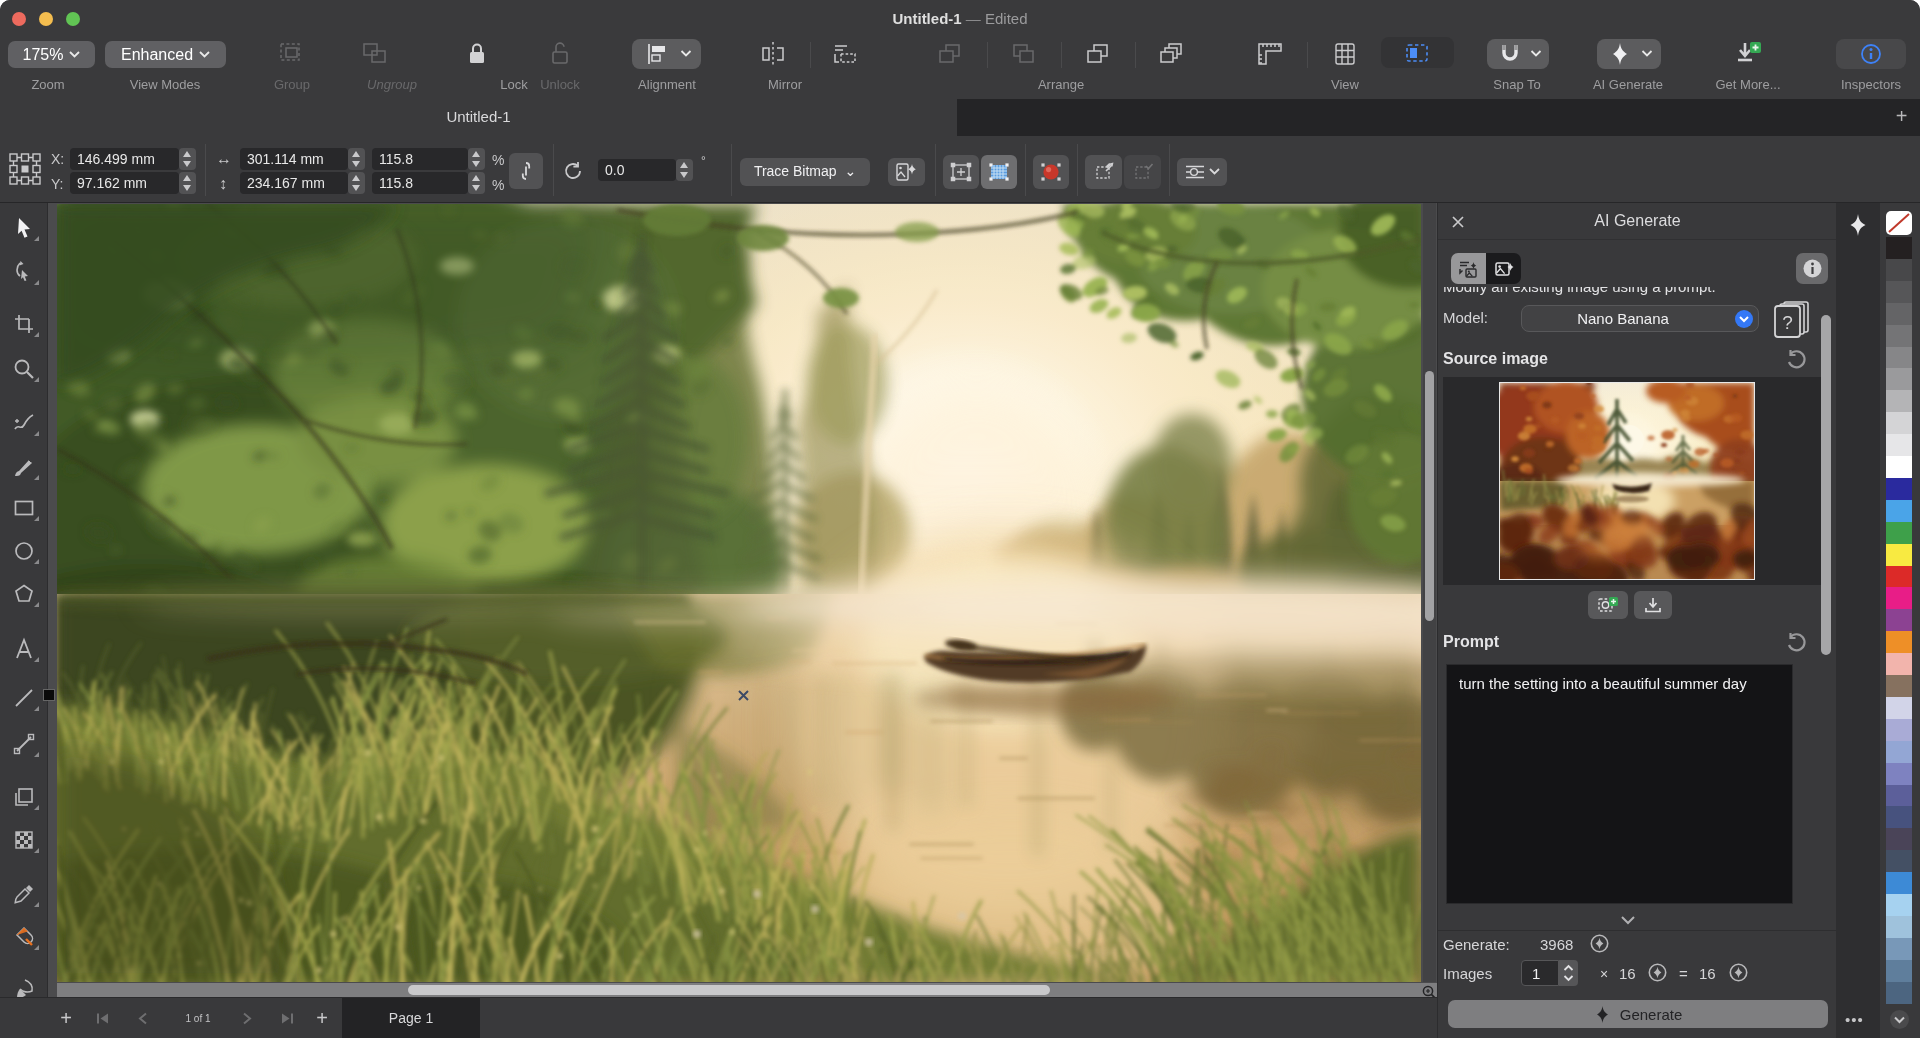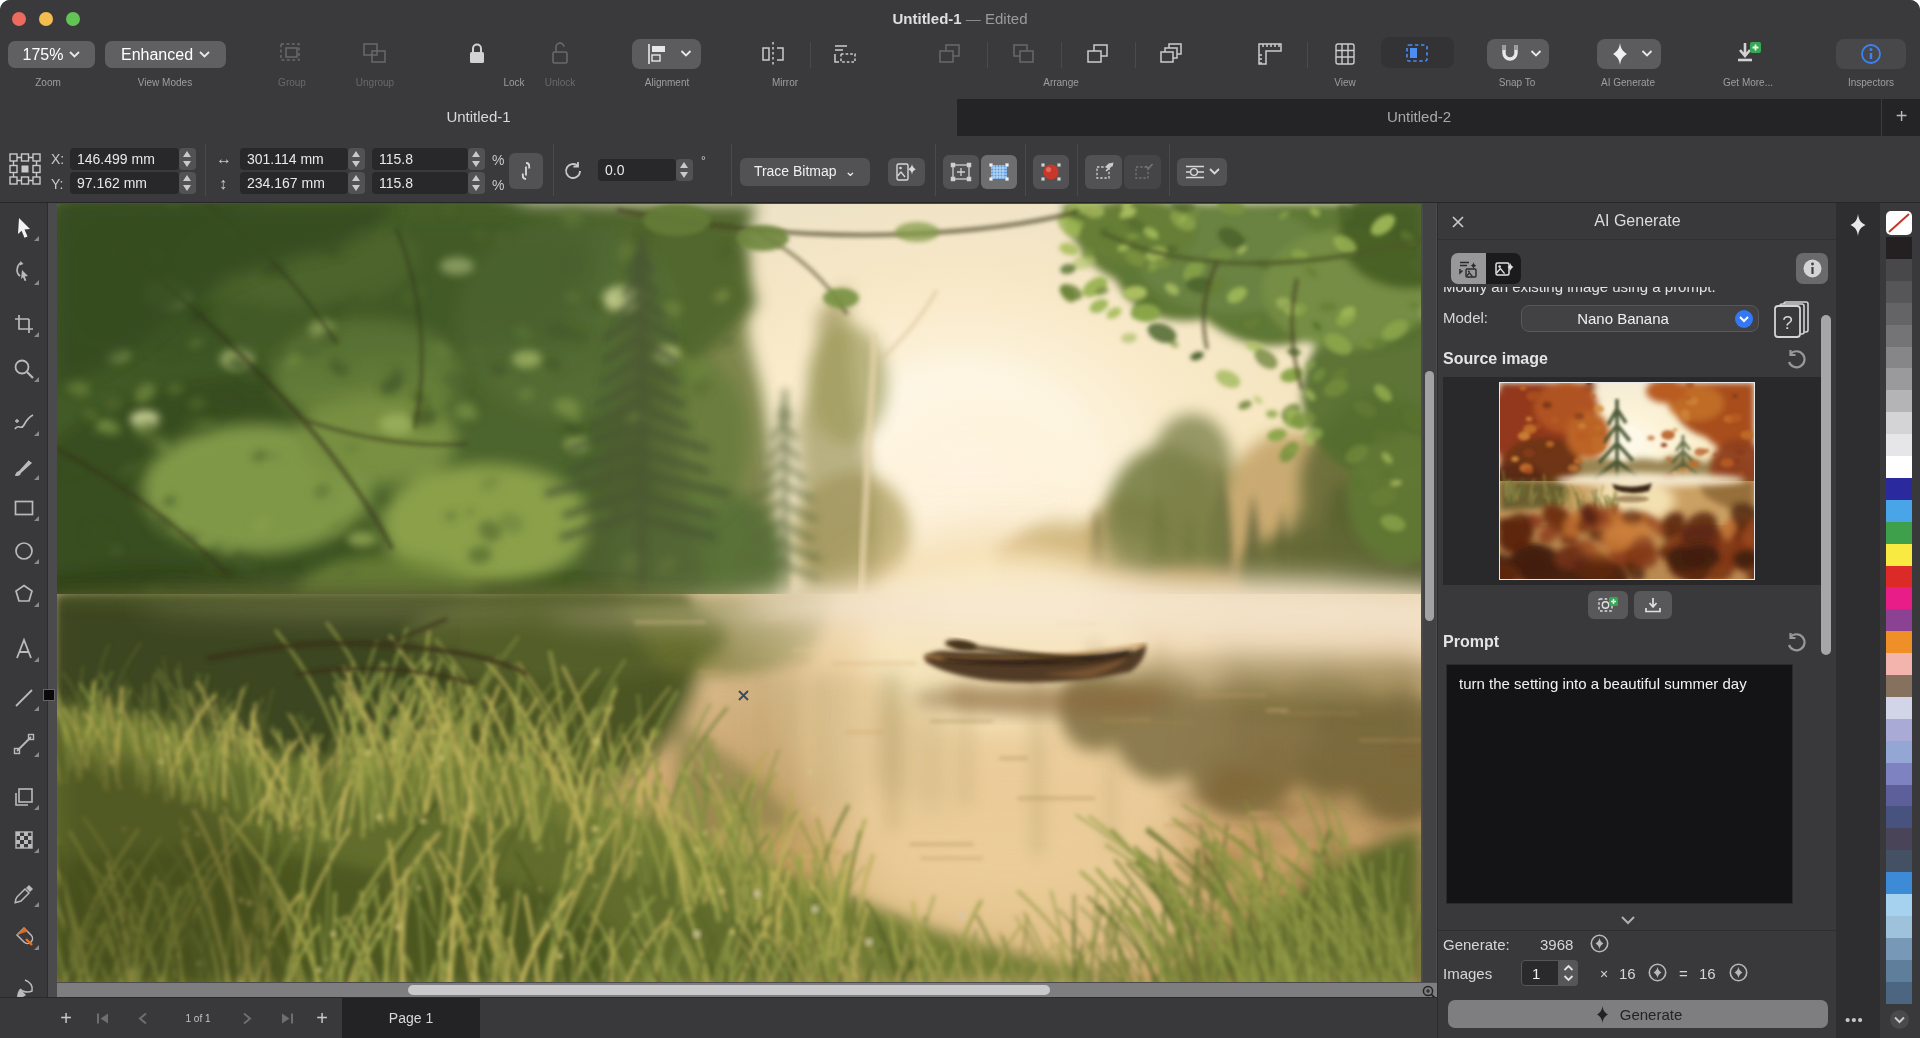--- a/index.html
+++ b/index.html
@@ -4,21 +4,21 @@
 <style>
 * { margin:0; padding:0; box-sizing:border-box; }
 html,body { width:1920px; height:1038px; background:#fff; font-family:"Liberation Sans", sans-serif; overflow:hidden; }
 #win { position:absolute; left:0; top:0; width:1920px; height:1038px; background:#39393b; border-radius:10px 10px 0 0; overflow:hidden; }
 
 #titlebar { position:absolute; left:0; top:0; width:1920px; height:99px; background:#3a3a3c; }
 .tl { position:absolute; top:12px; width:14px; height:14px; border-radius:50%; }
 #title { position:absolute; top:10px; left:0; width:1920px; text-align:center; font-size:15px; color:#9b9b9d; }
 #title b { color:#dfdfdf; font-weight:700; }
 .tbtn { position:absolute; top:41px; height:27px; background:#606063; border-radius:7px; color:#fff; font-size:16px; display:flex; align-items:center; justify-content:center; gap:6px; }
-.tlabel { position:absolute; top:77px; font-size:10px; color:#9e9ea0; text-align:right; transform:translateX(-50%); white-space:nowrap; }
+.tlabel { position:absolute; top:77px; font-size:13px; color:#9e9ea0; text-align:right; transform:translateX(-50%); white-space:nowrap; }
 .tlabel.dim { color:#69696b; }
 .ticon { position:absolute; top:40px; transform:translateX(-50%); }
 .vsep { position:absolute; width:1px; background:#4a4a4c; }
 
 #tabbar { position:absolute; left:0; top:99px; width:1920px; height:37px; background:#242426; }
 #tab1 { position:absolute; left:0; top:0; width:957px; height:37px; background:#3a3a3c; color:#d9d9db; font-size:15px; text-align:center; line-height:36px; }
 #tab2 { position:absolute; left:957px; top:0; width:925px; height:37px; color:#a9a9ab; font-size:15px; text-align:center; line-height:36px; border-right:1px solid #3c3c3e; }
 #tabplus { position:absolute; left:1883px; top:0; width:37px; height:37px; color:#b9b9bb; font-size:20px; text-align:center; line-height:34px; font-weight:300; }
 
 #props { position:absolute; left:0; top:136px; width:1920px; height:67px; background:#3a3a3c; border-bottom:1px solid #262628; }
@@ -64,21 +64,21 @@
     <div id="title"><b>Untitled-1</b> <span style="color:#8a8a8c">—</span> Edited</div>
     <div class="tbtn" style="left:8px; width:87px;">175% <svg width="11" height="7">
           <path d="M1 1 L5.5 5.5 L10 1" stroke="#e8e8e8" stroke-width="1.8" fill="none"></path>
         </svg></div>
     <div class="tbtn" style="left:105px; width:121px;">Enhanced <svg width="11" height="7">
           <path d="M1 1 L5.5 5.5 L10 1" stroke="#e8e8e8" stroke-width="1.8" fill="none"></path>
         </svg></div>
     <div class="tlabel" style="left:48px;">Zoom</div>
     <div class="tlabel" style="left:165px;">View Modes</div>
     <div class="tlabel dim" style="left:292px;">Group</div>
-    <div class="tlabel dim" style="left:375px;">Ungroup</div>
+    <div class="tlabel dim" style="left:392px;font-style:italic;">Ungroup</div>
     <div class="tlabel" style="left:477px;margin-left:37px;">Lock</div>
     <div class="tlabel dim" style="left:560px;">Unlock</div>
     <div class="tlabel" style="left:667px;">Alignment</div>
     <div class="tlabel" style="left:785px;">Mirror</div>
     <div class="tlabel" style="left:1061px;">Arrange</div>
     <div class="tlabel" style="left:1345px;">View</div>
     <div class="tlabel" style="left:1517px;">Snap To</div>
     <div class="tlabel" style="left:1628px;">AI Generate</div>
     <div class="tlabel" style="left:1748px;">Get More...</div>
     <div class="tlabel" style="left:1871px;">Inspectors</div>
@@ -211,21 +211,20 @@
     <div style="position:absolute; left:1836px; top:39px; width:70px; height:30px; background:#48484a; border-radius:8px;"></div>
     <svg class="ticon" style="left:1871px; top:43px;" width="22" height="22" viewBox="0 0 22 22">
       <circle cx="11" cy="11" r="9" fill="none" stroke="#3e82f7" stroke-width="1.8"></circle>
       <path d="M11 10 v6" stroke="#3e82f7" stroke-width="2.4"></path>
       <circle cx="11" cy="6.4" r="1.5" fill="#3e82f7"></circle>
     </svg>
   </div>
 
   <div id="tabbar">
     <div id="tab1">Untitled-1</div>
-    <div id="tab2">Untitled-2</div>
     <div id="tabplus">+</div>
   </div>
 
   <div id="props">
 
     <svg style="position:absolute; left:8px; top:12px;" width="34" height="42" viewBox="0 0 34 42">
       <g fill="none" stroke="#c9c9cb" stroke-width="1.4">
         <rect x="2" y="6" width="7" height="7"></rect>
           <rect x="13.5" y="6" width="7" height="7"></rect>
           <rect x="25" y="6" width="7" height="7"></rect>

